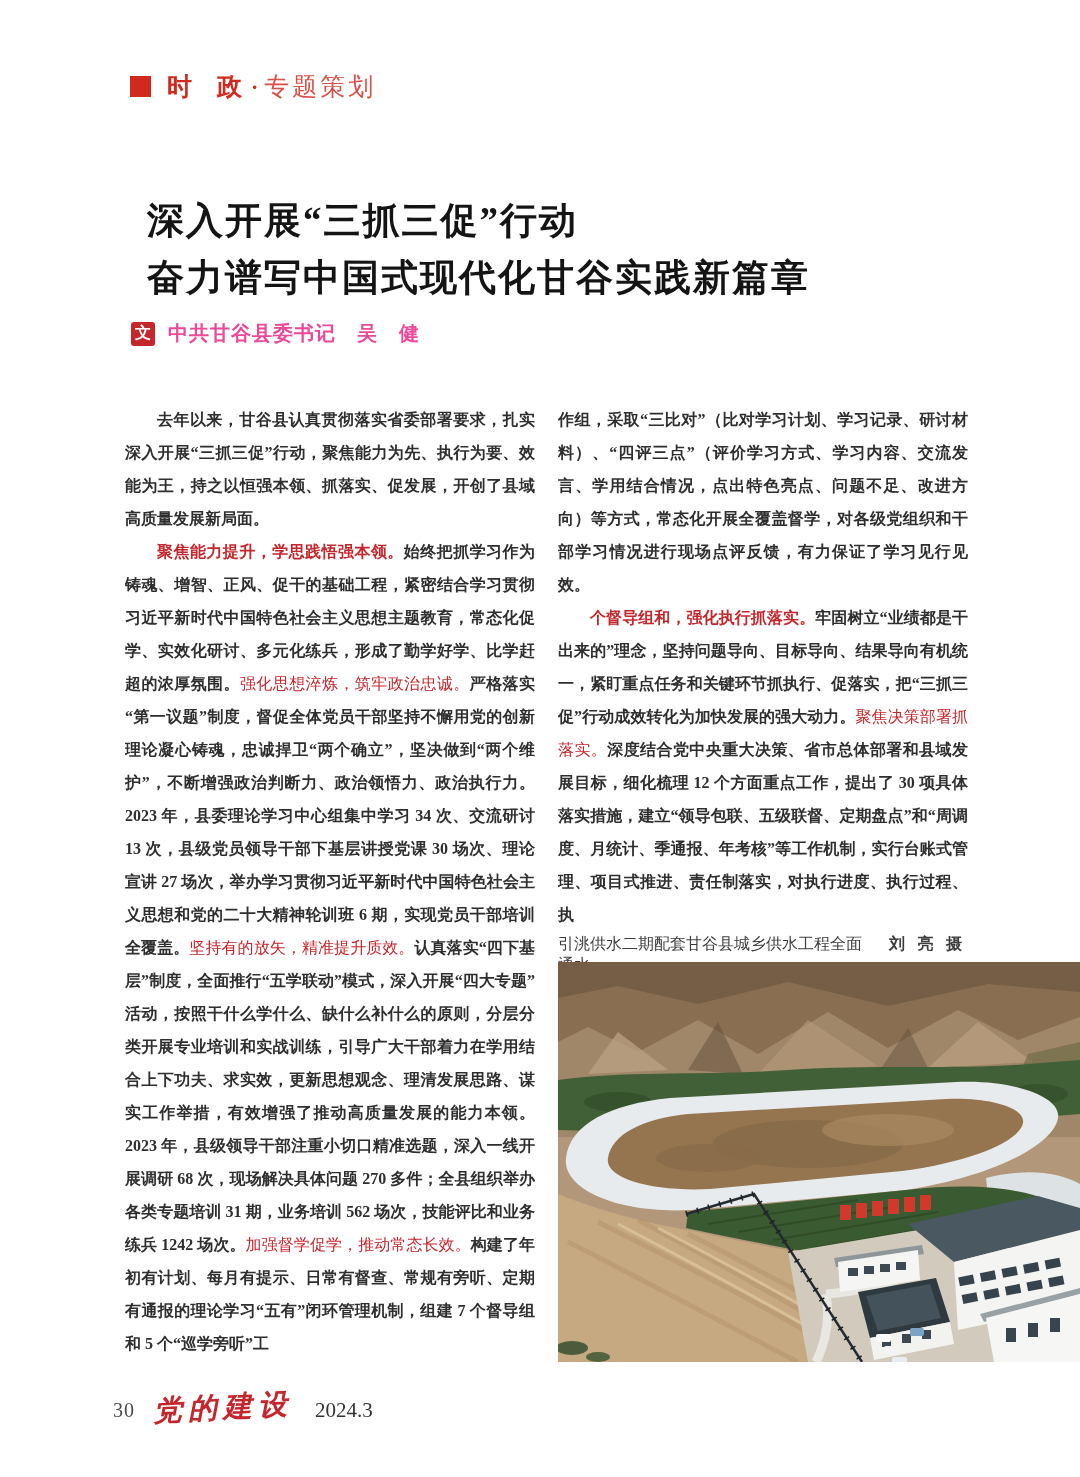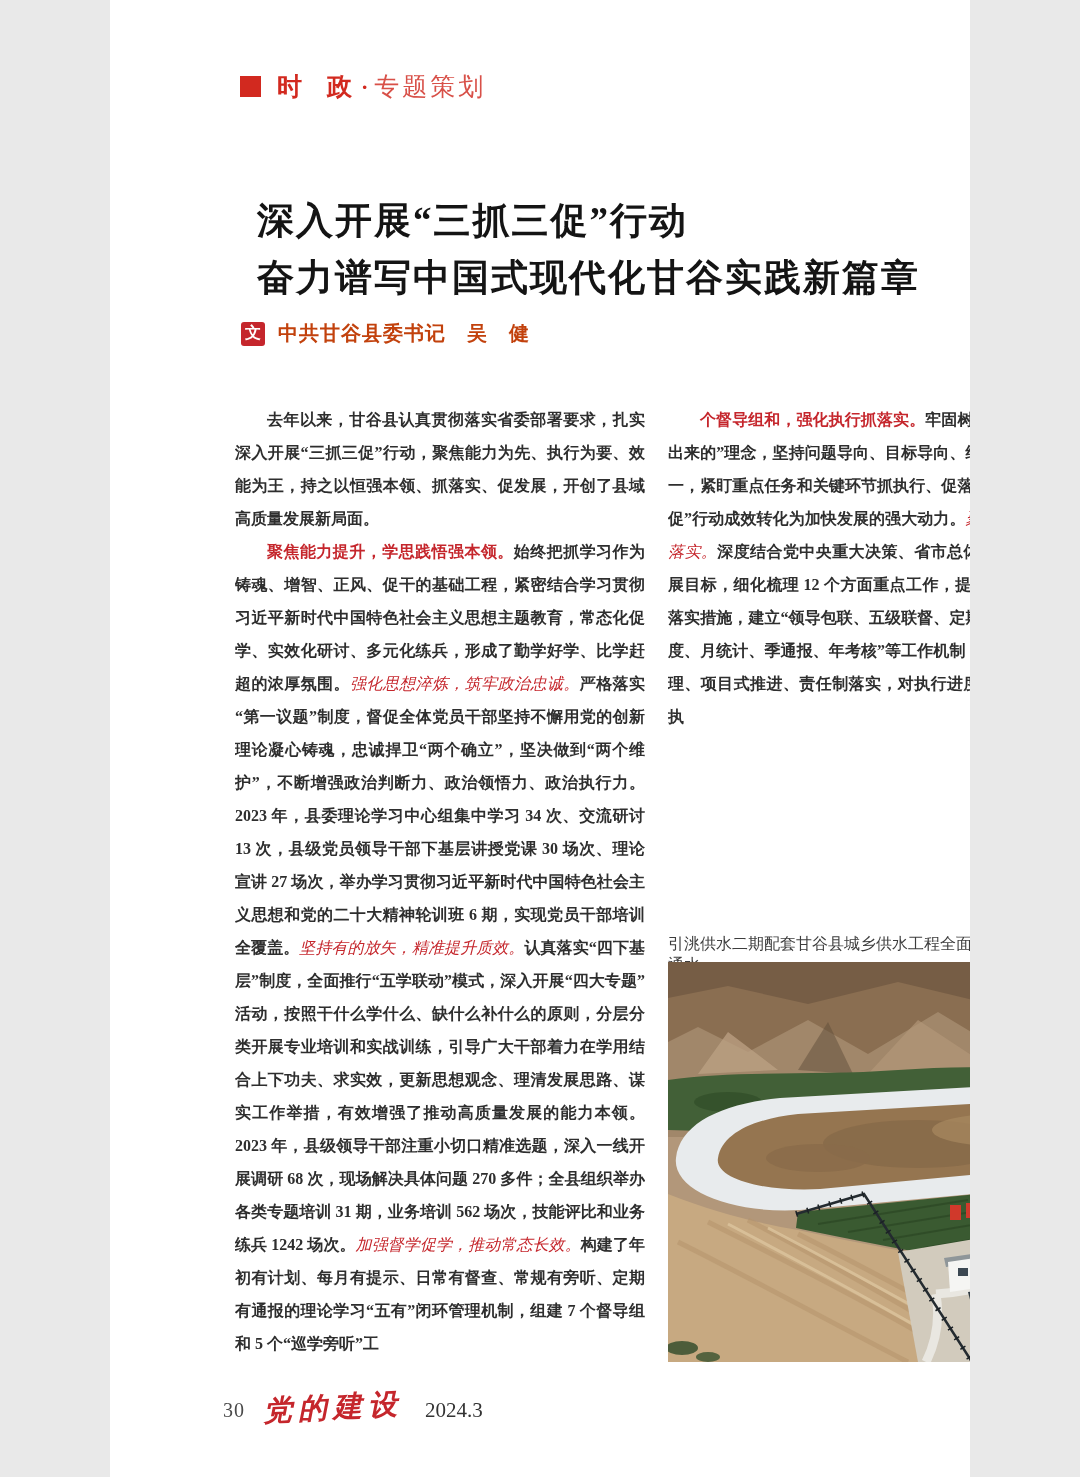--- a/index.html
+++ b/index.html
@@ -3,51 +3,51 @@
 <meta charset="utf-8">
 <style>
   :root{
     --red:#c5262c;
     --header-red:#d2291f;
     --title-color:#141414;
     --body-color:#2e2e2e;
   }
   html,body{margin:0;padding:0;background:#e9e9e9;}
   .page{
-    position:relative;width:860px;height:1477px;margin:0 auto;
+    position:relative;width:1080px;height:1477px;margin:0 auto;
     background:#ffffff;overflow:hidden;
     font-family:"Liberation Serif","DejaVu Serif",serif;
   }
   
   .header{position:absolute;left:130px;top:70px;display:flex;align-items:center;}
   .header-square{width:21px;height:21px;background:var(--header-red);margin-right:16px;}
   .header-section{font-family:"Liberation Sans","DejaVu Sans",sans-serif;font-weight:bold;
     font-size:25px;color:var(--header-red);letter-spacing:9px;}
   .header-dot{font-size:22px;color:var(--header-red);margin:0 6px 0 0;font-weight:bold;}
   .header-sub{font-family:"Liberation Sans","DejaVu Sans",sans-serif;font-size:25px;
     color:#d85048;letter-spacing:3px;}
   
   .title{position:absolute;left:147px;top:192px;color:var(--title-color);
     font-weight:bold;font-size:37px;line-height:57px;letter-spacing:2px;}
   
   .byline{position:absolute;left:131px;top:320px;display:flex;align-items:center;}
   .byline-icon{width:24px;height:24px;background:var(--red);color:#fff;border-radius:3px;
     display:flex;align-items:center;justify-content:center;font-size:16px;font-weight:bold;margin-right:13px;}
   .byline-author{font-family:"Liberation Sans","DejaVu Sans",sans-serif;font-weight:bold;
-    font-size:20px;color:#c2410c;letter-spacing:1px;}
+    font-size:20px;color:#ec4899;letter-spacing:1px;}
   
   .col{position:absolute;top:403px;width:410px;font-size:16px;line-height:33px;
     text-align:justify;color:var(--body-color);overflow:hidden;}
   .col-left{left:125px;height:957px;}
   .col-right{left:558px;height:528px;}
   .para{margin:0;text-indent:2em;}
   .para.no-indent{text-indent:0;}
   .run-n{color:var(--body-color);font-weight:bold;}
   .run-rb{color:var(--red);font-weight:bold;}
-  .run-ri{color:var(--red);font-style:italic;}
+  .run-ri{color:var(--red);}
   
   .caption-row{position:absolute;left:558px;top:934px;width:408px;display:flex;
     justify-content:space-between;align-items:baseline;
     font-family:"Liberation Sans","DejaVu Sans",sans-serif;font-size:16px;color:#3d3d3d;}
   .caption-credit{font-weight:bold;letter-spacing:4px;white-space:nowrap;margin-left:14px;}
   .photo{position:absolute;left:558px;top:962px;width:522px;height:400px;overflow:hidden;background:#b2977a;}
   .photo svg{display:block;width:100%;height:100%;}
   
   .footer{position:absolute;left:113px;top:1388px;display:flex;align-items:baseline;}
   .page-num{font-size:20px;color:#4a4a4a;letter-spacing:1px;}
@@ -76,20 +76,21 @@
     <span class="byline-icon">文</span>
     <span class="byline-author">中共甘谷县委书记　吴　健</span>
   </div>
 
   <div class="col col-left">
     <p class="para"><span class="run-n">去年以来，甘谷县认真贯彻落实省委部署要求，扎实深入开展“三抓三促”行动，聚焦能力为先、执行为要、效能为王，持之以恒强本领、抓落实、促发展，开创了县域高质量发展新局面。</span></p>
     <p class="para"><span class="run-rb">聚焦能力提升，学思践悟强本领。</span><span class="run-n">始终把抓学习作为铸魂、增智、正风、促干的基础工程，紧密结合学习贯彻习近平新时代中国特色社会主义思想主题教育，常态化促学、实效化研讨、多元化练兵，形成了勤学好学、比学赶超的浓厚氛围。</span><span class="run-ri">强化思想淬炼，筑牢政治忠诚。</span><span class="run-n">严格落实“第一议题”制度，督促全体党员干部坚持不懈用党的创新理论凝心铸魂，忠诚捍卫“两个确立”，坚决做到“两个维护”，不断增强政治判断力、政治领悟力、政治执行力。2023 年，县委理论学习中心组集中学习 34 次、交流研讨 13 次，县级党员领导干部下基层讲授党课 30 场次、理论宣讲 27 场次，举办学习贯彻习近平新时代中国特色社会主义思想和党的二十大精神轮训班 6 期，实现党员干部培训全覆盖。</span><span class="run-ri">坚持有的放矢，精准提升质效。</span><span class="run-n">认真落实“四下基层”制度，全面推行“五学联动”模式，深入开展“四大专题”活动，按照干什么学什么、缺什么补什么的原则，分层分类开展专业培训和实战训练，引导广大干部着力在学用结合上下功夫、求实效，更新思想观念、理清发展思路、谋实工作举措，有效增强了推动高质量发展的能力本领。2023 年，县级领导干部注重小切口精准选题，深入一线开展调研 68 次，现场解决具体问题 270 多件；全县组织举办各类专题培训 31 期，业务培训 562 场次，技能评比和业务练兵 1242 场次。</span><span class="run-ri">加强督学促学，推动常态长效。</span><span class="run-n">构建了年初有计划、每月有提示、日常有督查、常规有旁听、定期有通报的理论学习“五有”闭环管理机制，组建 7 个督导组和 5 个“巡学旁听”工</span></p>
   </div>
 
   <div class="col col-right">
+    <p class="para no-indent"><span class="run-n">作组，采取“三比对”（比对学习计划、学习记录、研讨材料）、“四评三点”（评价学习方式、学习内容、交流发言、学用结合情况，点出特色亮点、问题不足、改进方向）等方式，常态化开展全覆盖督学，对各级党组织和干部学习情况进行现场点评反馈，有力保证了学习见行见效。</span></p>
     <p class="para"><span class="run-rb">个督导组和，强化执行抓落实。</span><span class="run-n">牢固树立“业绩都是干出来的”理念，坚持问题导向、目标导向、结果导向有机统一，紧盯重点任务和关键环节抓执行、促落实，把“三抓三促”行动成效转化为加快发展的强大动力。</span><span class="run-ri">聚焦决策部署抓落实。</span><span class="run-n">深度结合党中央重大决策、省市总体部署和县域发展目标，细化梳理 12 个方面重点工作，提出了 30 项具体落实措施，建立“领导包联、五级联督、定期盘点”和“周调度、月统计、季通报、年考核”等工作机制，实行台账式管理、项目式推进、责任制落实，对执行进度、执行过程、执</span></p>
   </div>
 
   <div class="caption-row">
     <span class="caption-text">引洮供水二期配套甘谷县城乡供水工程全面通水</span>
     <span class="caption-credit">刘 亮 摄</span>
   </div>
 
   <div class="photo">
     <svg viewBox="0 0 522 400" preserveAspectRatio="none">

